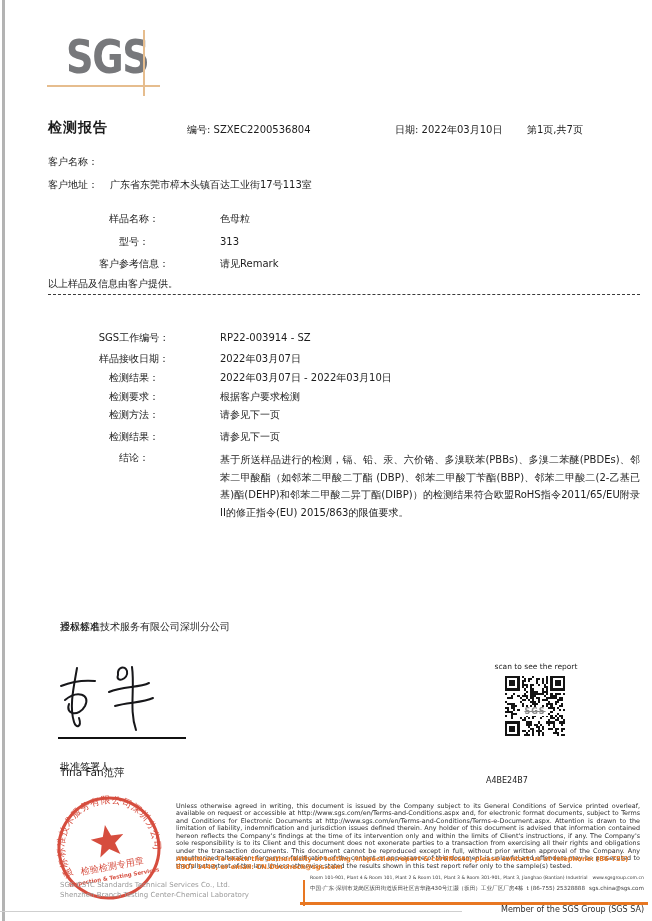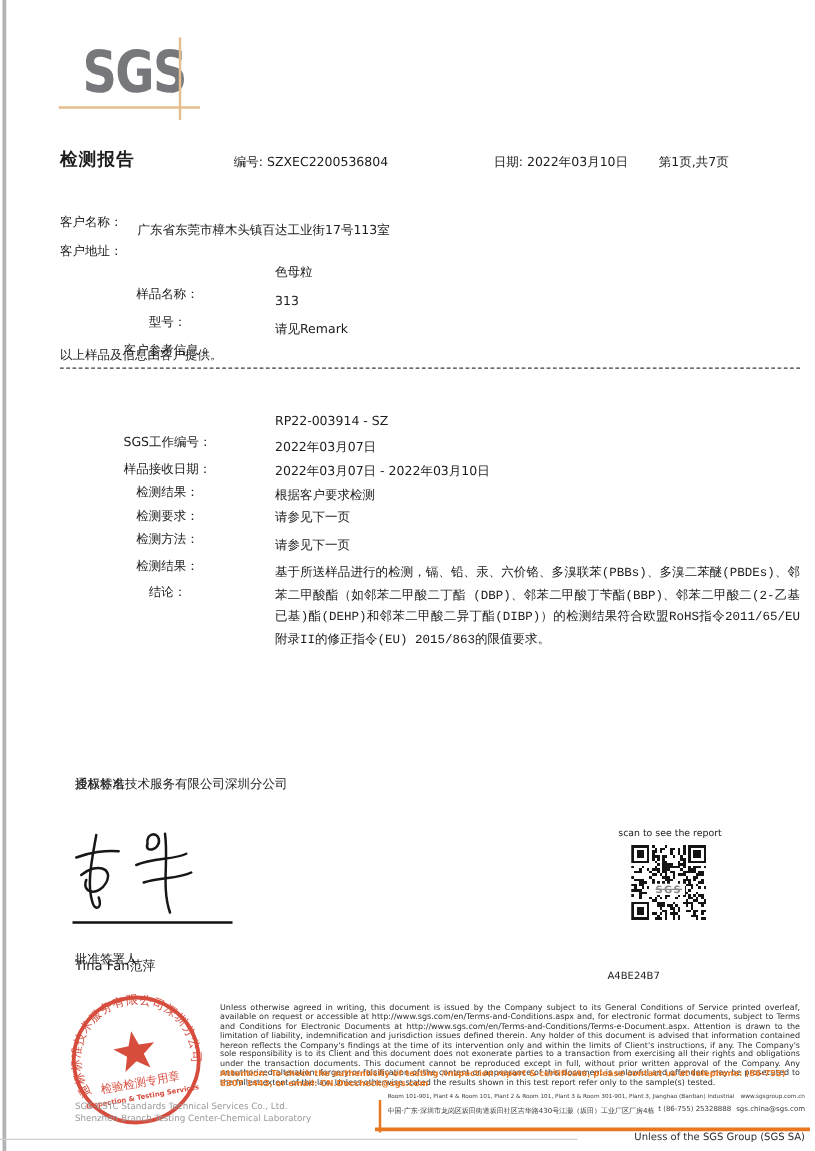--- a/index.html
+++ b/index.html
@@ -14,28 +14,28 @@
   #logo-vline{left:143px;top:30px;width:2px;height:66px;background:#e6bd8e;}
   #logo-hline{left:47px;top:85px;width:113px;height:2px;background:#e6bd8e;}
   
   #title{left:48px;top:119px;font-size:14px;font-weight:bold;letter-spacing:1px;text-align:right;}
   .hmeta{font-size:10px;top:123px;}
   #report-no{left:187px;}
   #report-date{left:395px;}
   #page-info{left:527px;}
   
   .row{position:absolute;left:48px;width:592px;display:flex;font-size:10px;line-height:1.3;}
-  .row .lbl{flex:none;margin-top:17px;}
+  .row .lbl{flex:none;}
   .wA .lbl{width:62px;}
   .wB .lbl{width:172px;text-align:center;}
   .row .val{flex:1;}
   #note{left:48px;top:277px;font-size:10px;}
   #dash-sep{left:48px;top:294px;width:592px;border-top:1px dashed #3a3a3a;height:0;}
   #conclusion-row{top:451px;}
-  #conclusion-row .val{width:424px;line-height:1.75;text-align:justify;font-family:Liberation Mono, monospace;}
+  #conclusion-row .val{width:424px;line-height:1.75;text-align:justify;}
   
   #sig-company{left:60px;top:620px;font-size:10px;}
   #sig-auth{left:60px;top:620px;font-size:10px;}
   #signature-svg{left:55px;top:662px;}
   #sig-underline{left:58px;top:737px;width:128px;height:2px;background:#111;}
   #sig-name{left:60px;top:742px;font-size:10.5px;margin-top:24px;}
   #sig-role{left:60px;top:760px;font-size:10px;}
   
   #qr-caption{left:486px;top:662px;width:100px;text-align:center;font-size:7.5px;color:#222;}
   #qr-code{left:505px;top:673px;width:60px;height:66px;}
@@ -450,15 +450,15 @@
   <div class="addr-row" id="addr-row-1">
     <span class="a-left">Room 101-901, Plant 4 &amp; Room 101, Plant 2 &amp; Room 101, Plant 3 &amp; Room 301-901, Plant 3, Jianghao (Bantian) Industrial Plant Area, No.430, Jihua Road, Bantian Community, Bantian Street, Longgang District, Shenzhen, Guangdong, China 518129</span>
     <span class="a-right">www.sgsgroup.com.cn</span>
   </div>
   <div class="addr-row" id="addr-row-2">
     <span class="a-left">中国·广东·深圳市龙岗区坂田街道坂田社区吉华路430号江灏（坂田）工业厂区厂房4栋101-901，2栋101、3栋101、3栋301-901 邮编：518129</span>
     <span class="a-right">t (86-755) 25328888</span>
     <span class="a-right">sgs.china@sgs.com</span>
   </div>
   <div class="abs" id="footer-orange-line"></div>
-  <div class="abs" id="member">Unless of the SGS Group (SGS SA)</div>
+  <div class="abs" id="member">Member of the SGS Group (SGS SA)</div>
 
 </div>
 
 </body></html>

